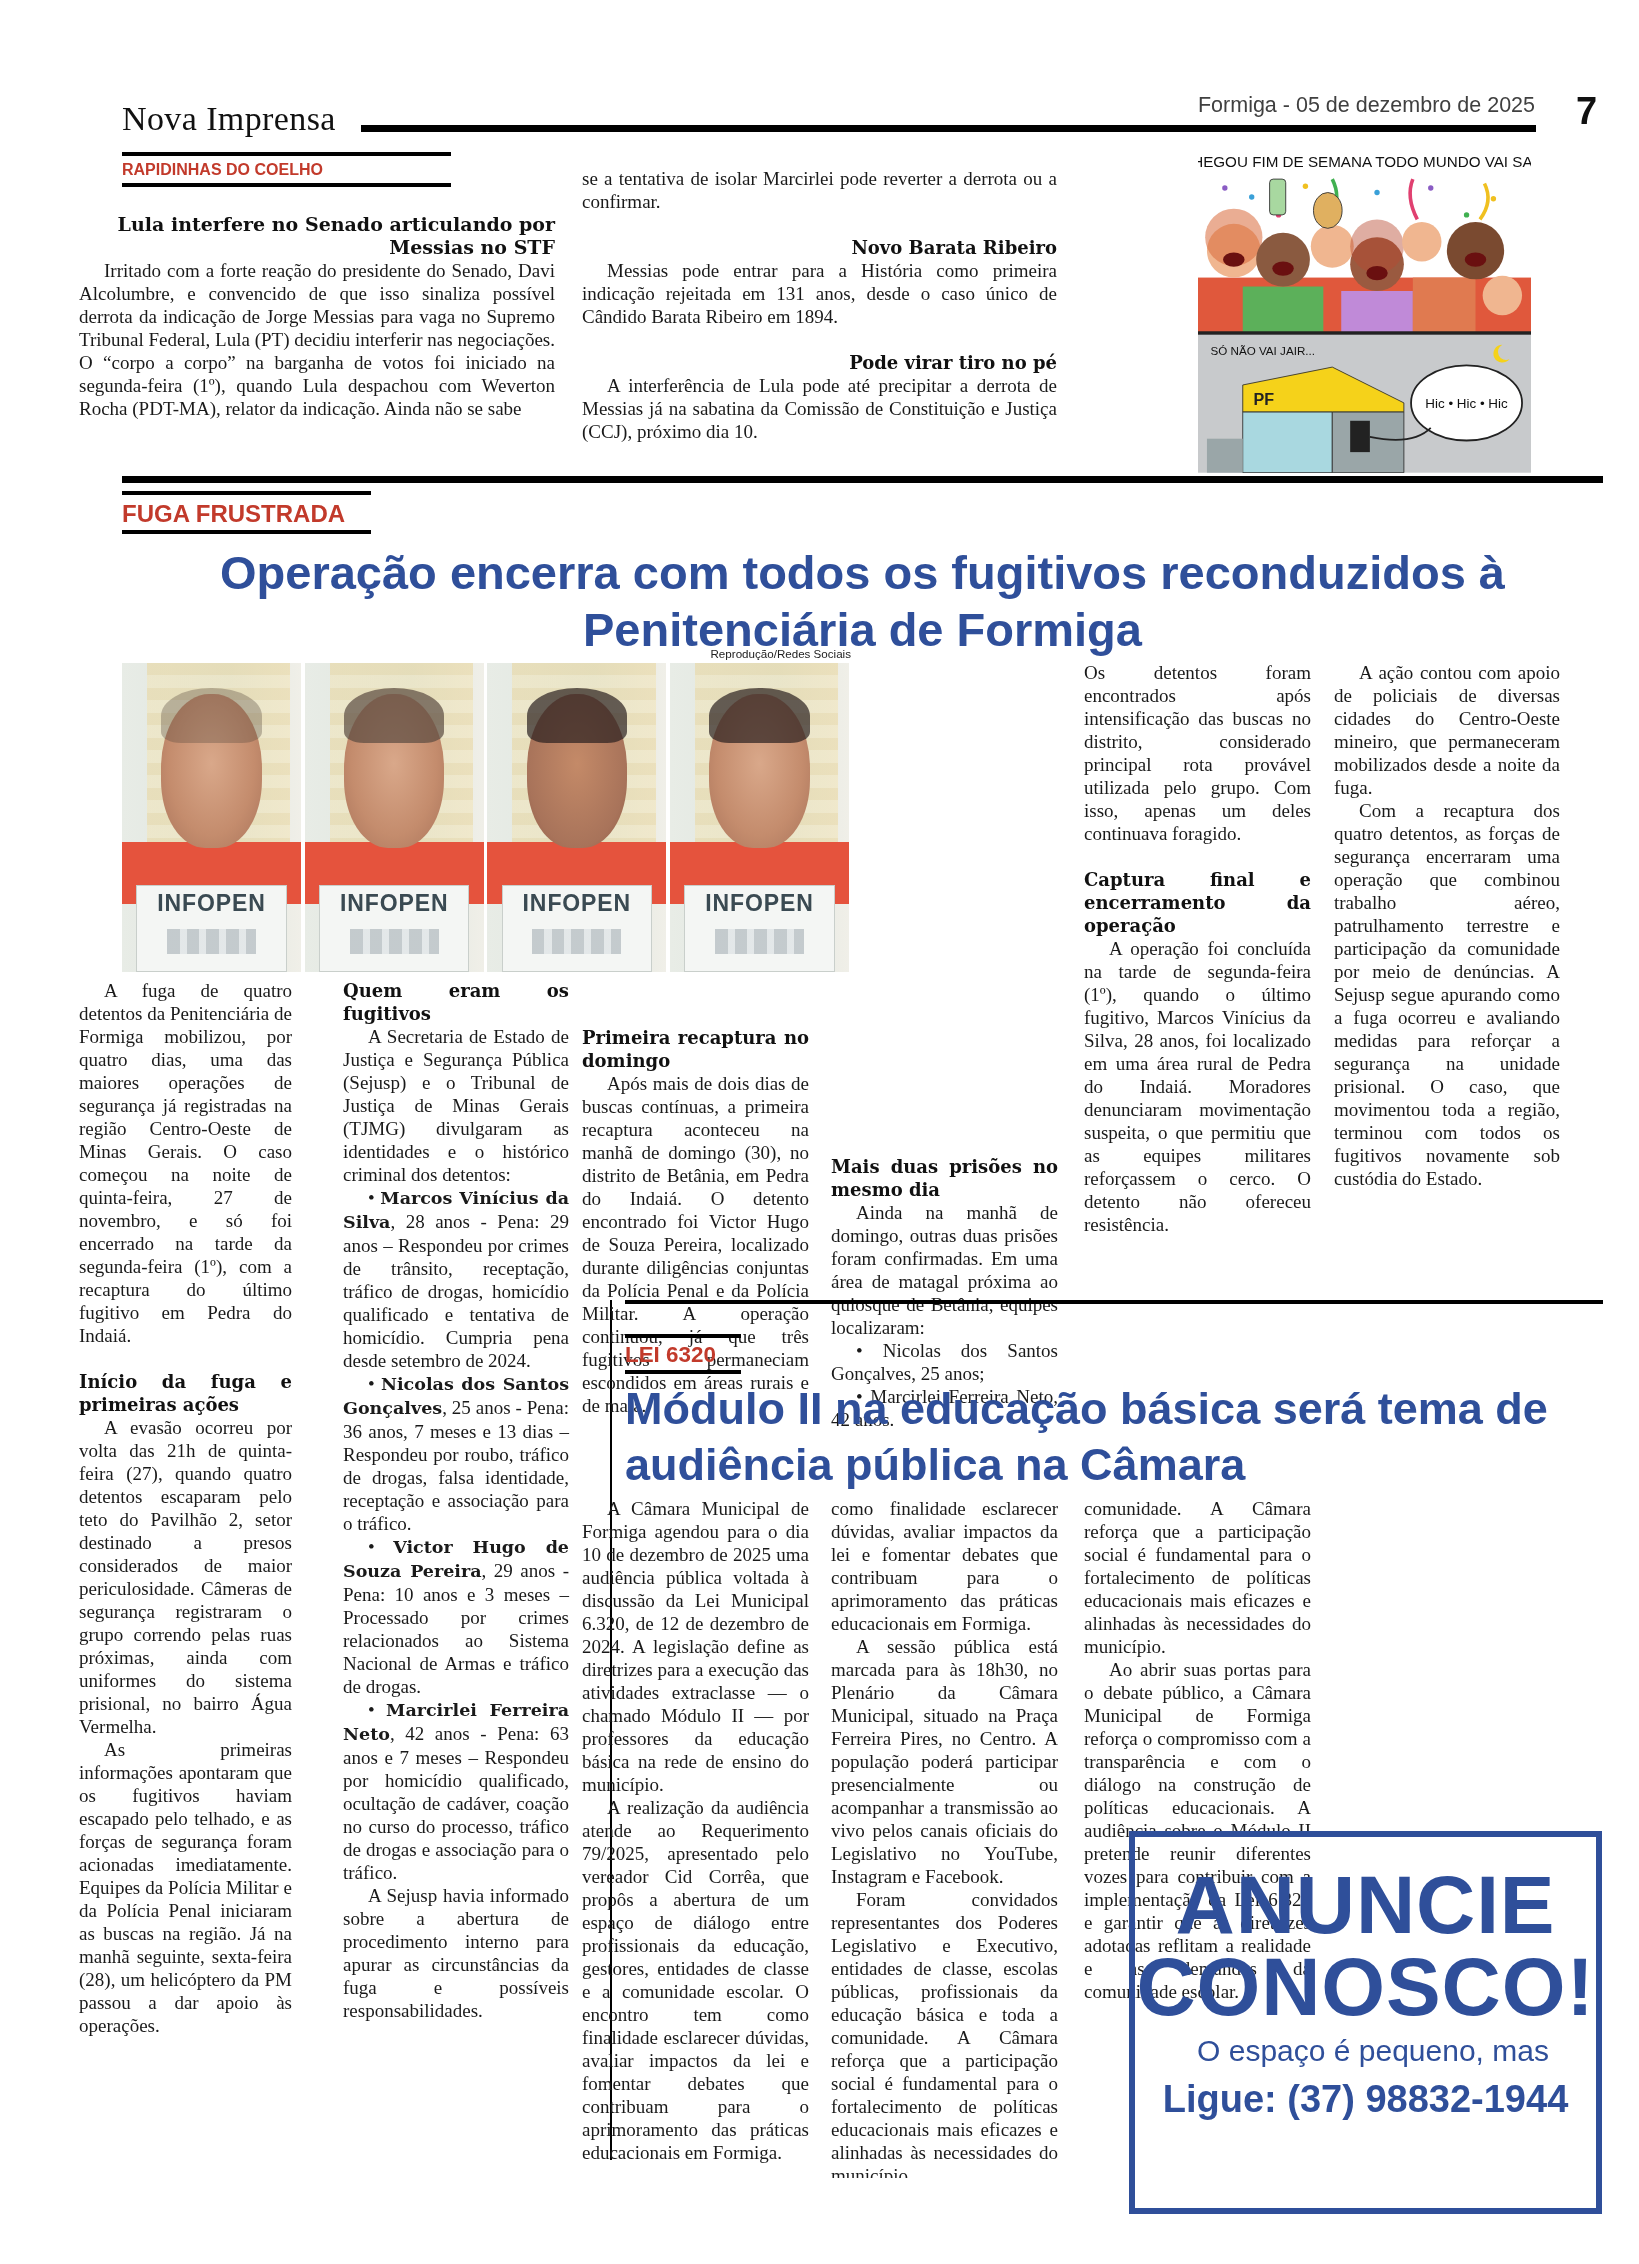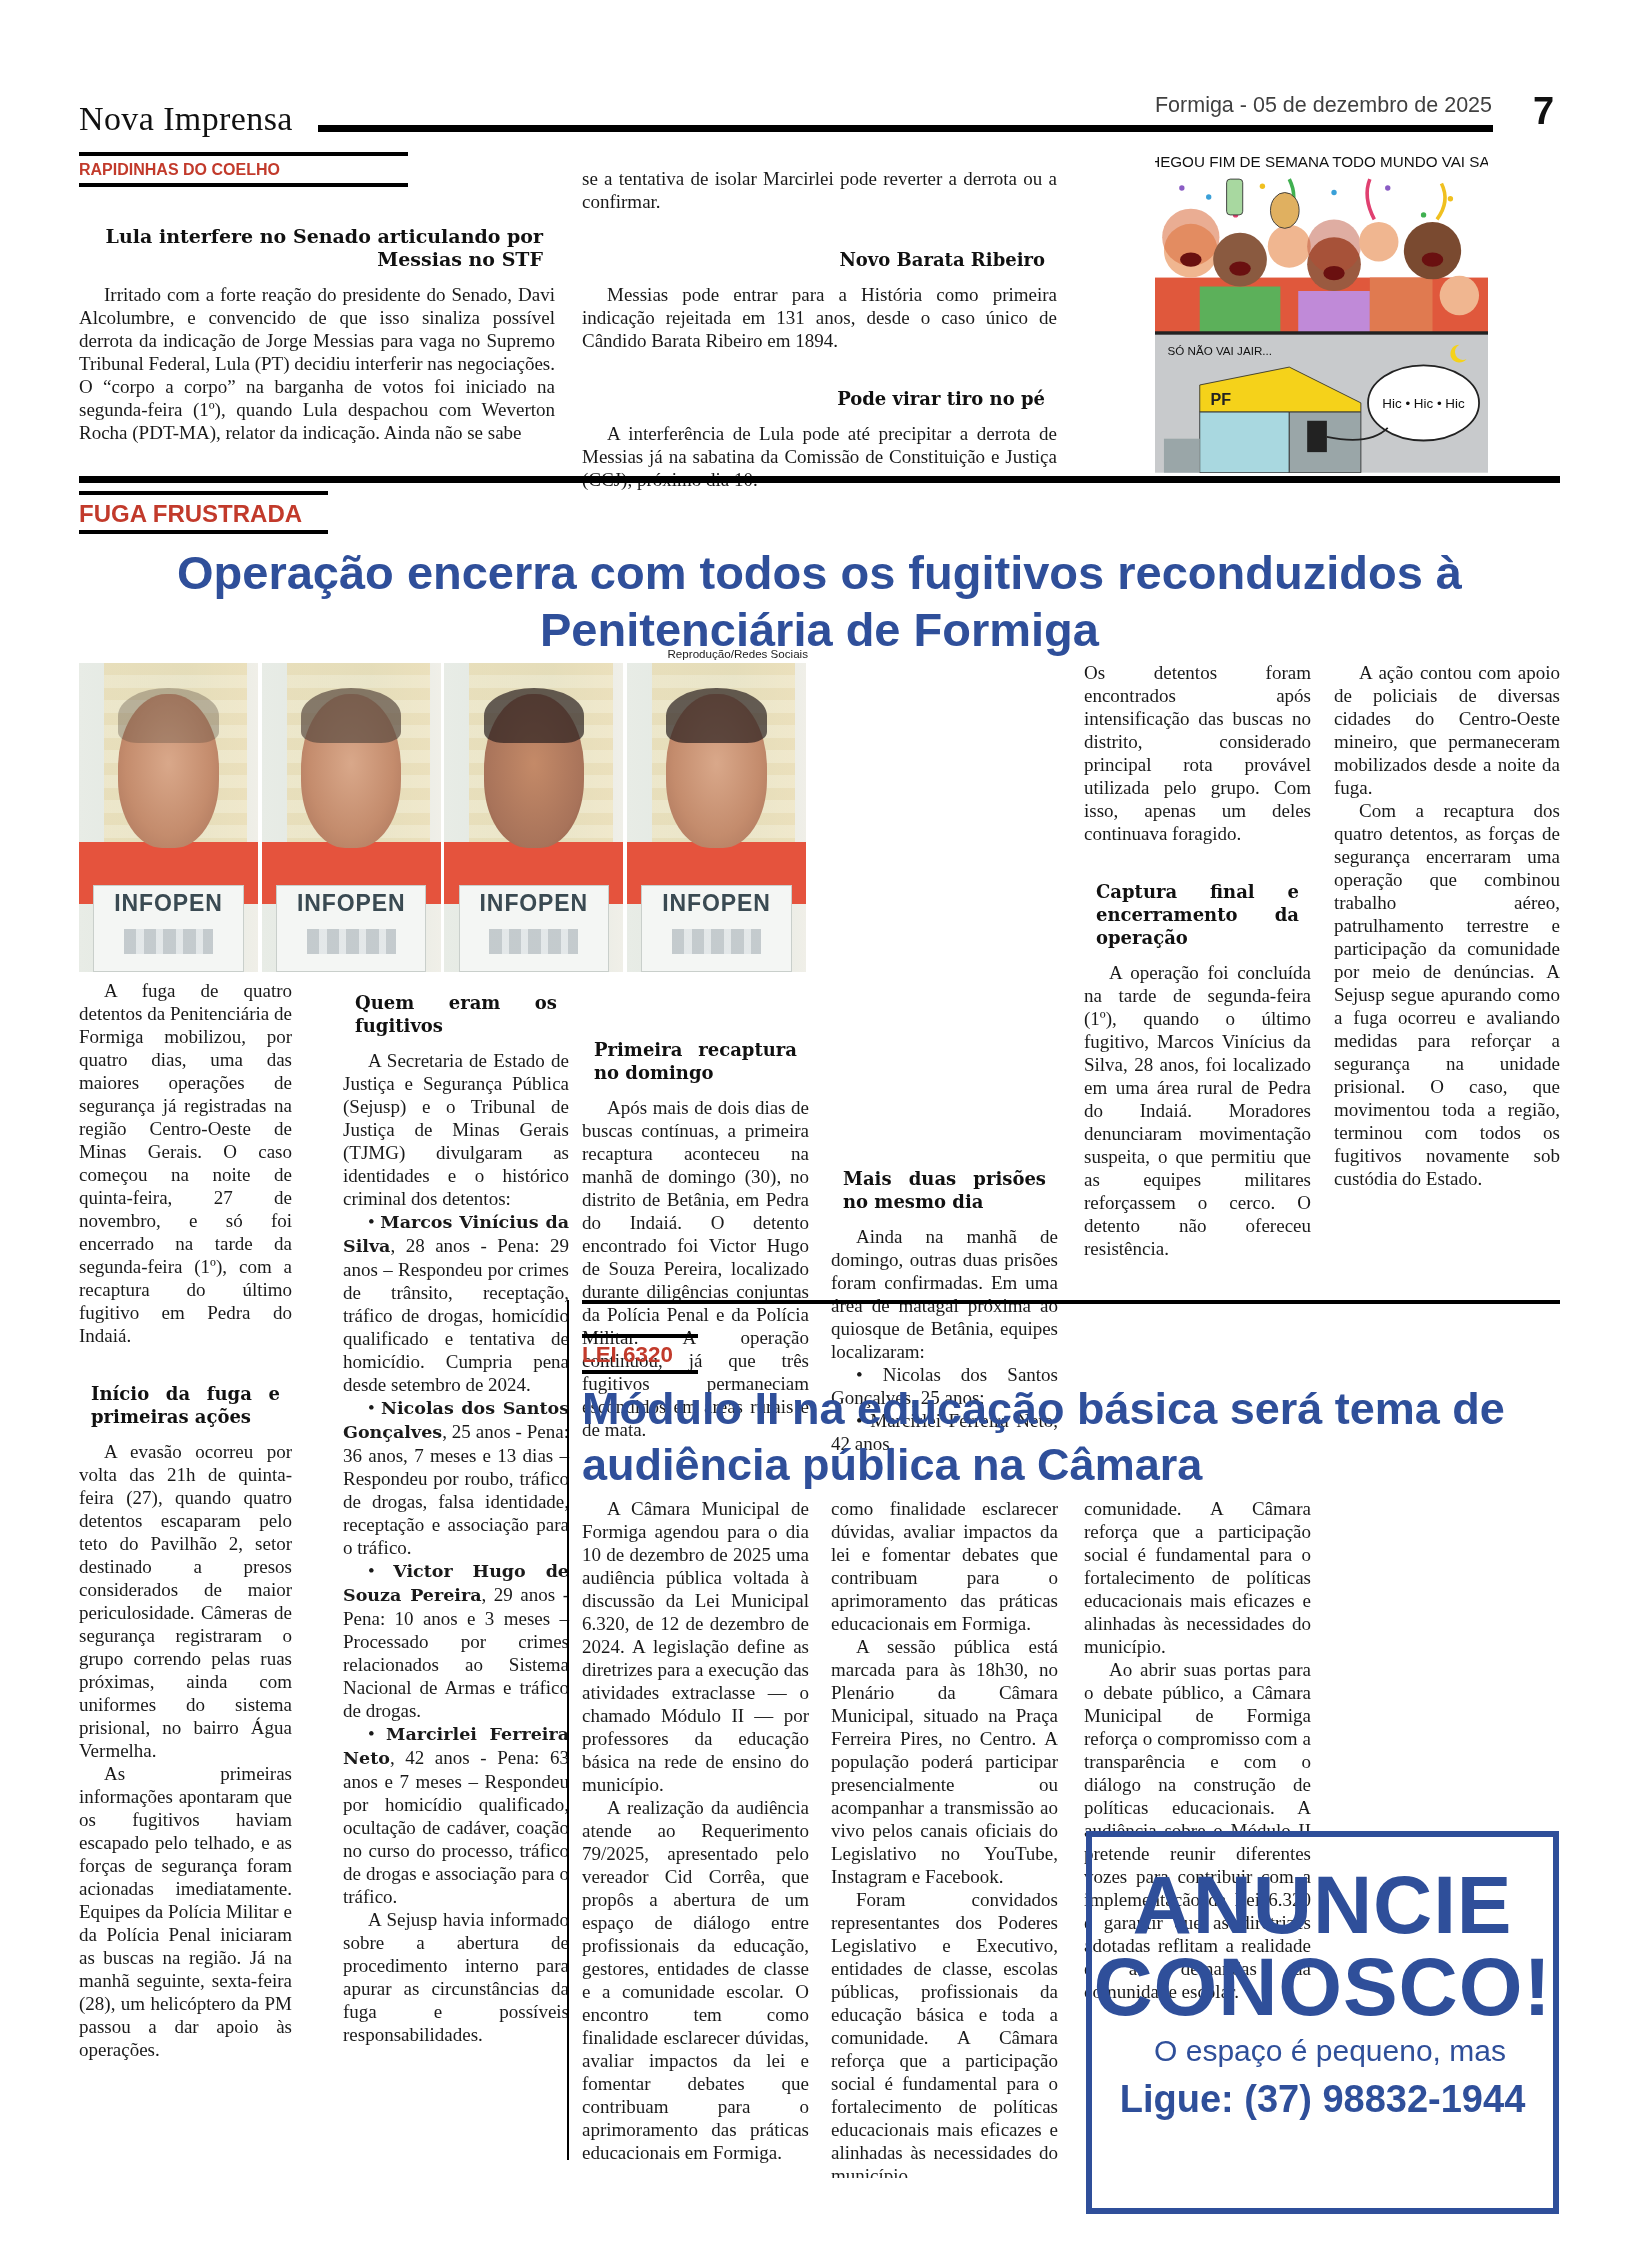--- a/index.html
+++ b/index.html
@@ -1,26 +1,26 @@
 <!DOCTYPE html>
 <html style="font-size:14.3px"><head>
 <meta charset="utf-8">
 <style>
   html,body{margin:0;padding:0;background:#fff;}
   body{width:1640px;height:2264px;position:relative;overflow:hidden;font-family:"DejaVu Serif","Liberation Serif",serif;color:#1a1a1a;}
-  .abs{position:absolute;}
+  .abs{position:absolute;margin-left:43px;}
   .masthead{left:79px;top:100px;font-family:"Liberation Serif",serif;font-size:34px;color:#111;letter-spacing:0.4px;}
   .mast-rule{left:318px;top:125px;width:1175px;height:7.2px;background:#000;}
   .dateline{left:1111px;top:93px;width:381px;text-align:right;font-family:Liberation Sans, sans-serif;font-size:21.5px;color:#404040;}
   .pagenum{left:1533px;top:90px;font-family:"Liberation Sans",sans-serif;font-weight:bold;font-size:38px;color:#111;}
   .section-label{font-family:"Liberation Sans",sans-serif;font-weight:bold;color:#c23a2b;border-top:4.5px solid #000;border-bottom:4.5px solid #000;padding:5.4px 0 3.6px 0;white-space:nowrap;}
   .col{position:absolute;font-family:"Liberation Serif",serif;font-size:19px;line-height:23px;text-align:justify;hyphens:manual;color:#1a1a1a;}
   .col p{margin:0;text-indent:25px;}
   .col p.noind{text-indent:0;}
-  .col h3{margin:12px;font-family:"DejaVu Serif",serif;font-weight:bold;font-size:18px;line-height:23px;color:#111;}
+  .col h3{margin:0;font-family:"DejaVu Serif",serif;font-weight:bold;font-size:18px;line-height:23px;color:#111;}
   .col h3.right{text-align:right;}
   .col .sp{height:23px;}
   .col b{font-family:"DejaVu Serif",serif;font-size:17.5px;}
   .headline{font-family:"Liberation Sans",sans-serif;font-weight:bold;color:#2f4f9a;text-align:center;}
   .thick-rule{background:#000;}
   .photo-strip{left:79px;top:663px;width:727px;height:309px;display:flex;gap:3.6px;}
   .mug{flex:1;position:relative;overflow:hidden;background:linear-gradient(90deg,#e8ece6 0%,#dfe6e0 60%,#f0efe8 100%);}
   .mug .ruler{position:absolute;left:14%;right:6%;top:0;height:60%;background:repeating-linear-gradient(180deg,#e9d59a 0 12.5px,#f2e4b6 12.5px 25px);opacity:.55;}
   .mug .head{position:absolute;left:22%;width:56%;top:10%;height:50%;border-radius:48% 48% 44% 44%;background:radial-gradient(ellipse at 50% 45%,#d9a88a 0%,#c48c6d 60%,#a8735a 100%);}
   .mug .hair{position:absolute;left:22%;width:56%;top:8%;height:18%;border-radius:50% 50% 20% 20%;background:#5a4a40;opacity:.7;}

